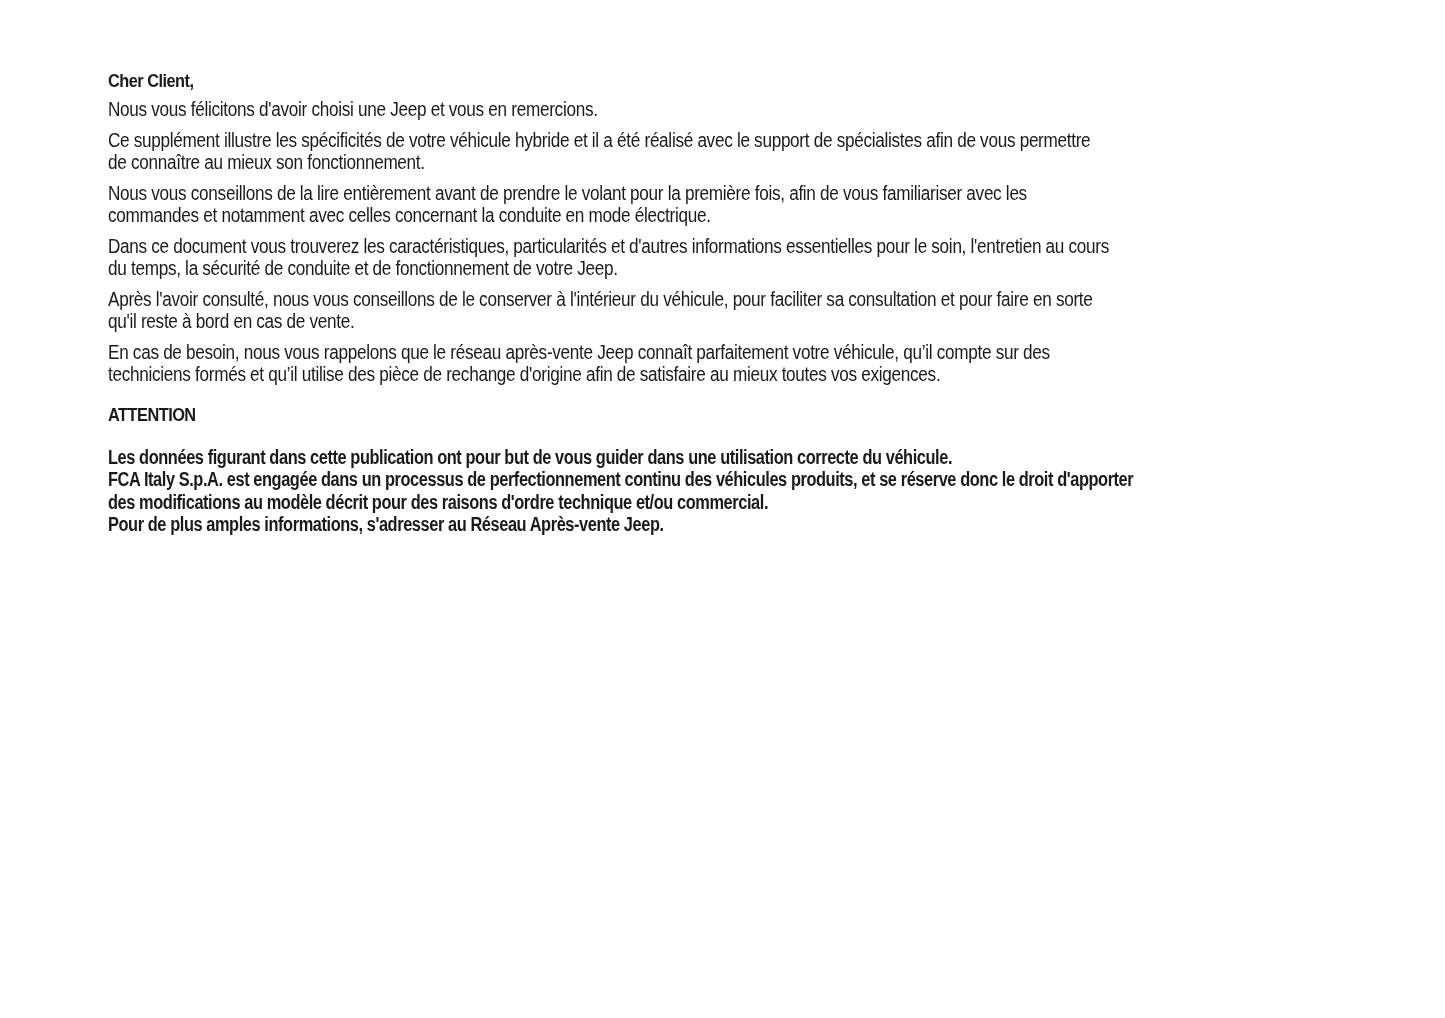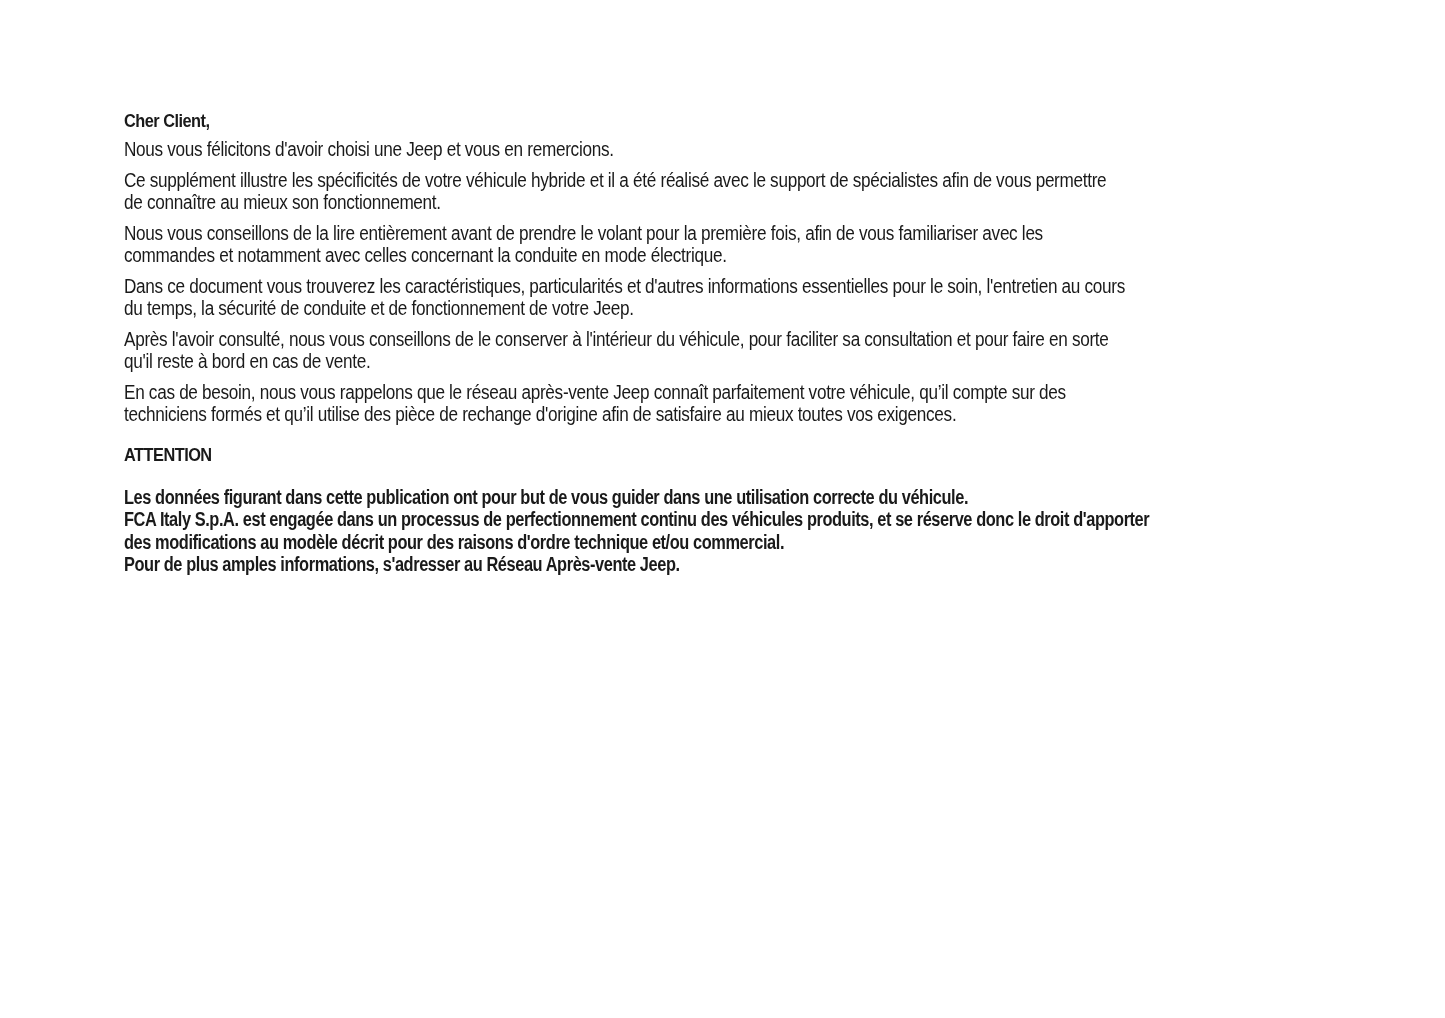--- a/index.html
+++ b/index.html
@@ -9,24 +9,23 @@
     }
     body {
       width: 1445px;
       height: 1018px;
       position: relative;
       overflow: hidden;
       color: #1a1a1a;
     }
     .page {
       position: absolute;
-      left: 124px;
+      left: 108px;
       top: 70px;
       width: 1210px;
-      margin-top: 40px;
     }
     .greeting {
       font-family: "Liberation Sans", sans-serif;
       font-weight: bold;
       font-size: 19px;
       letter-spacing: -0.6px;
       transform: scaleX(0.86);
       transform-origin: left top;
       margin: 0 0 6px 0;
       line-height: 22px;

